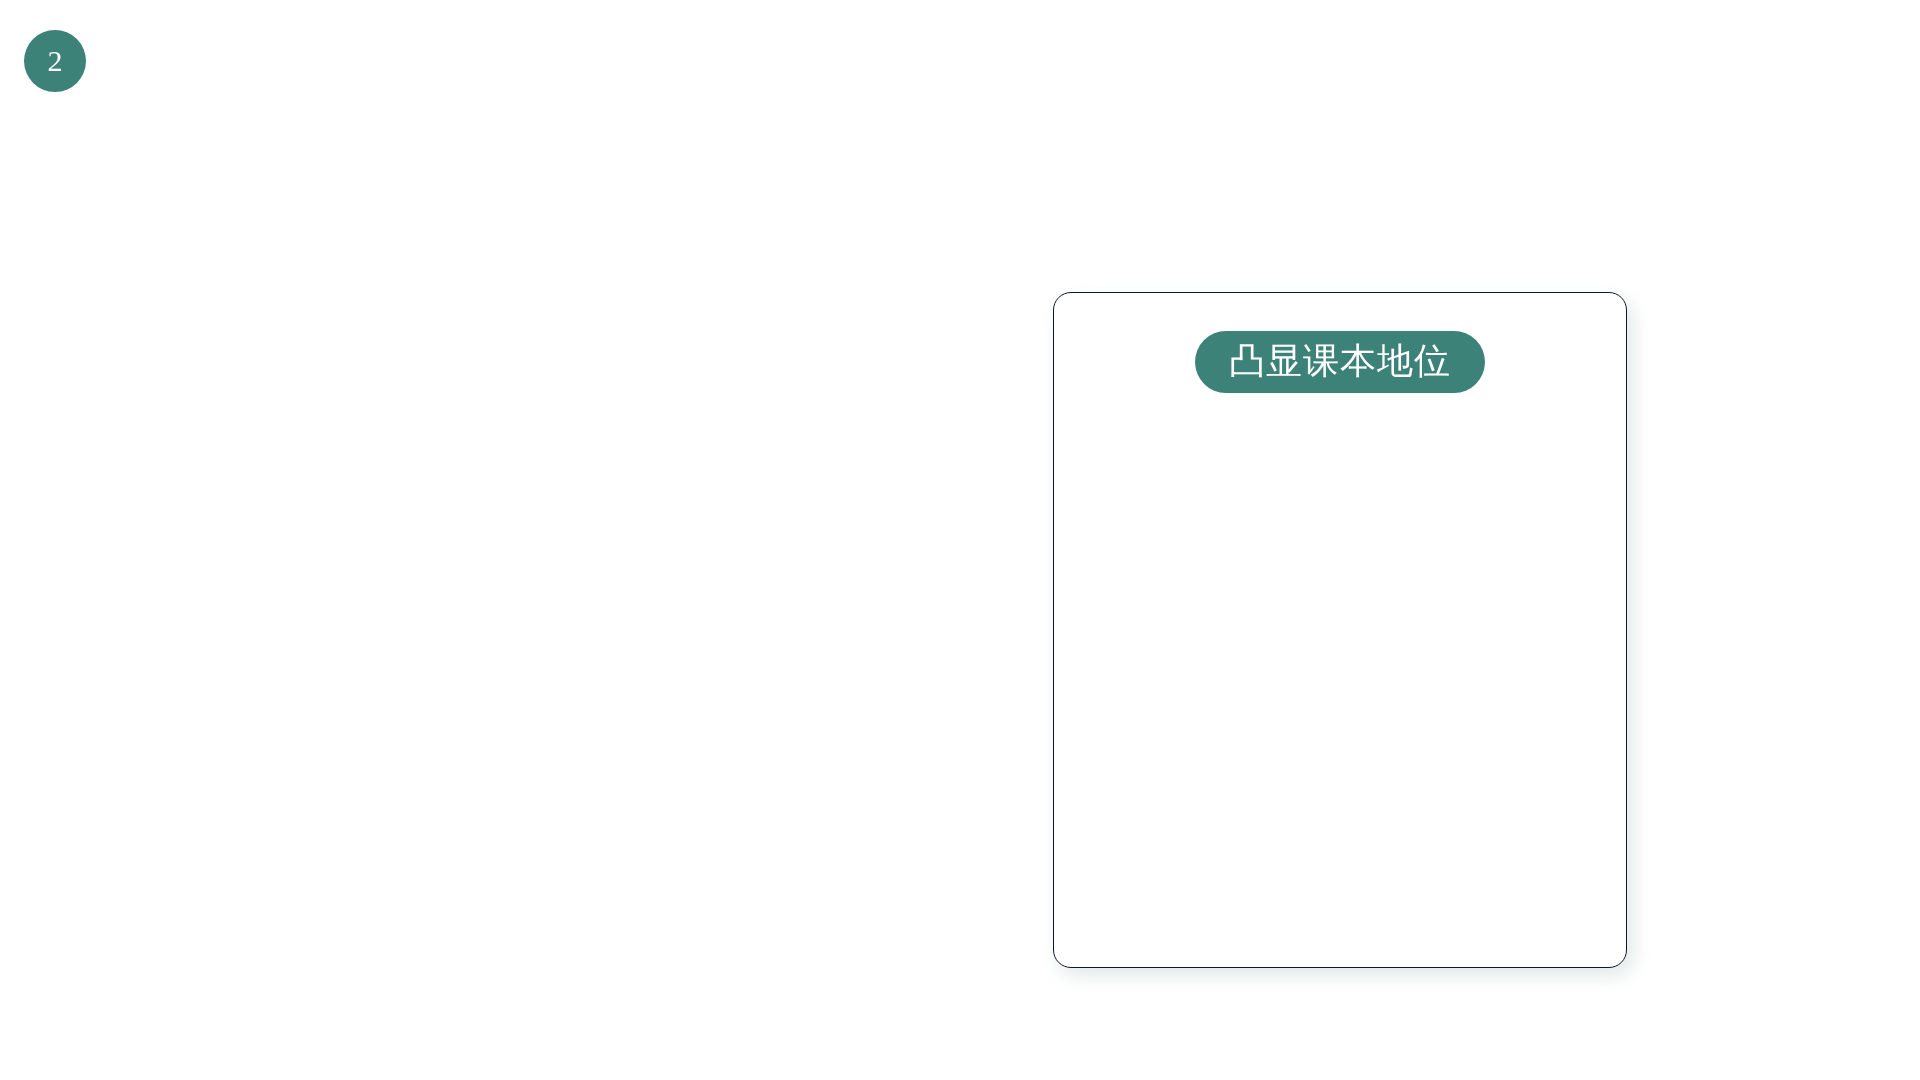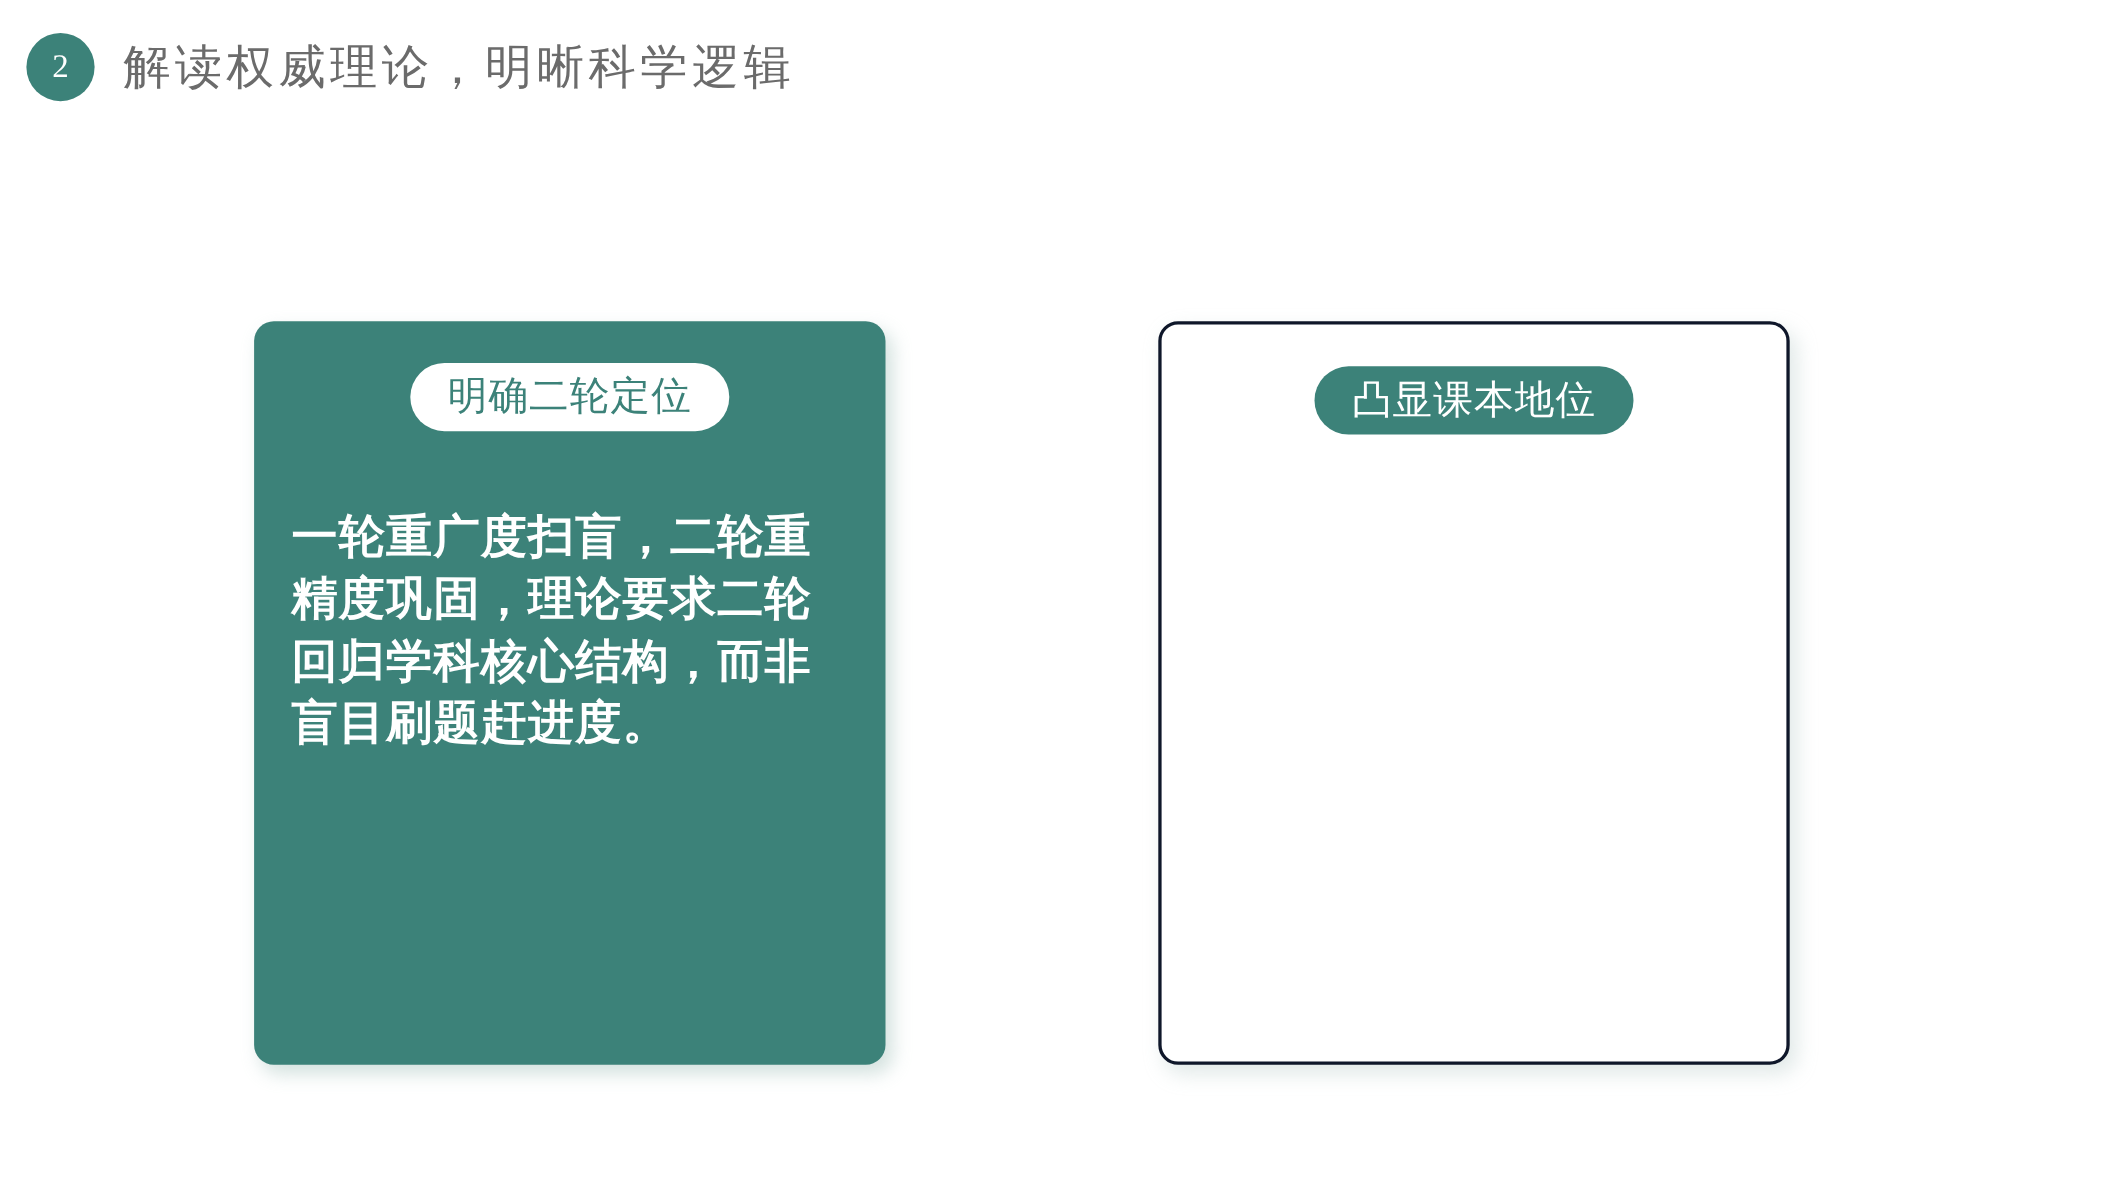--- a/index.html
+++ b/index.html
@@ -64,21 +64,21 @@
   .card-left {
     left: 231px;
     top: 0;
     background: #3c8279;
     box-shadow: 6px 8px 16px rgba(160, 190, 185, 0.45);
   }
   .card-right {
     left: 1053px;
     top: 0;
     background: #ffffff;
-    border: 3px solid #0f172a;
+    border: 1px solid #0f172a;
     box-shadow: 6px 8px 18px rgba(180, 200, 198, 0.40);
   }
 
   .card-pill {
     position: absolute;
     top: 38px;
     left: 50%;
     transform: translateX(-50%);
     border-radius: 40px;
     padding: 11px 34px;
@@ -113,27 +113,22 @@
   }
   .body-on-light {
     color: #1b1b1b;
   }
 </style>
 </head>
 <body>
 
 <div class="slide-header">
   <div class="section-badge">2</div>
-  <div class="header-title">解读权威理论，明晰科学逻辑</div>
 </div>
 
 <div class="cards-row">
 
-  <div class="card card-left">
-    <div class="card-pill pill-on-dark">明确二轮定位</div>
-    <div class="card-body body-on-dark">一轮重广度扫盲，二轮重精度巩固，理论要求二轮回归学科核心结构，而非盲目刷题赶进度。</div>
-  </div>
 
   <div class="card card-right">
     <div class="card-pill pill-on-light">凸显课本地位</div>
   </div>
 
 </div>
 
 </body></html>

